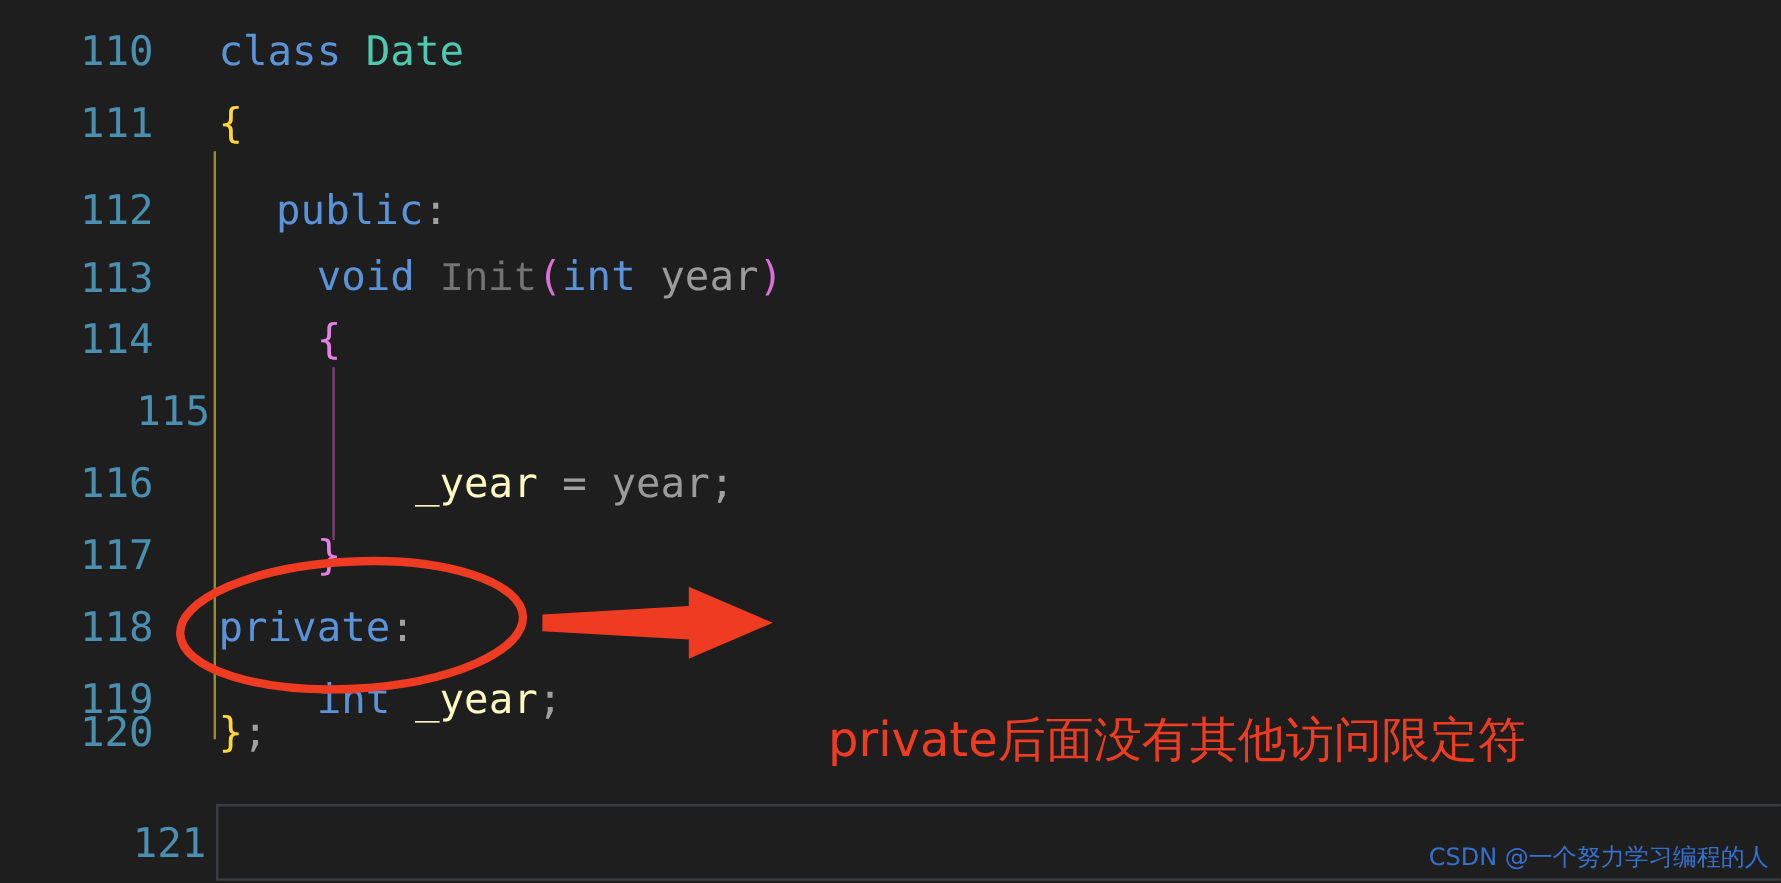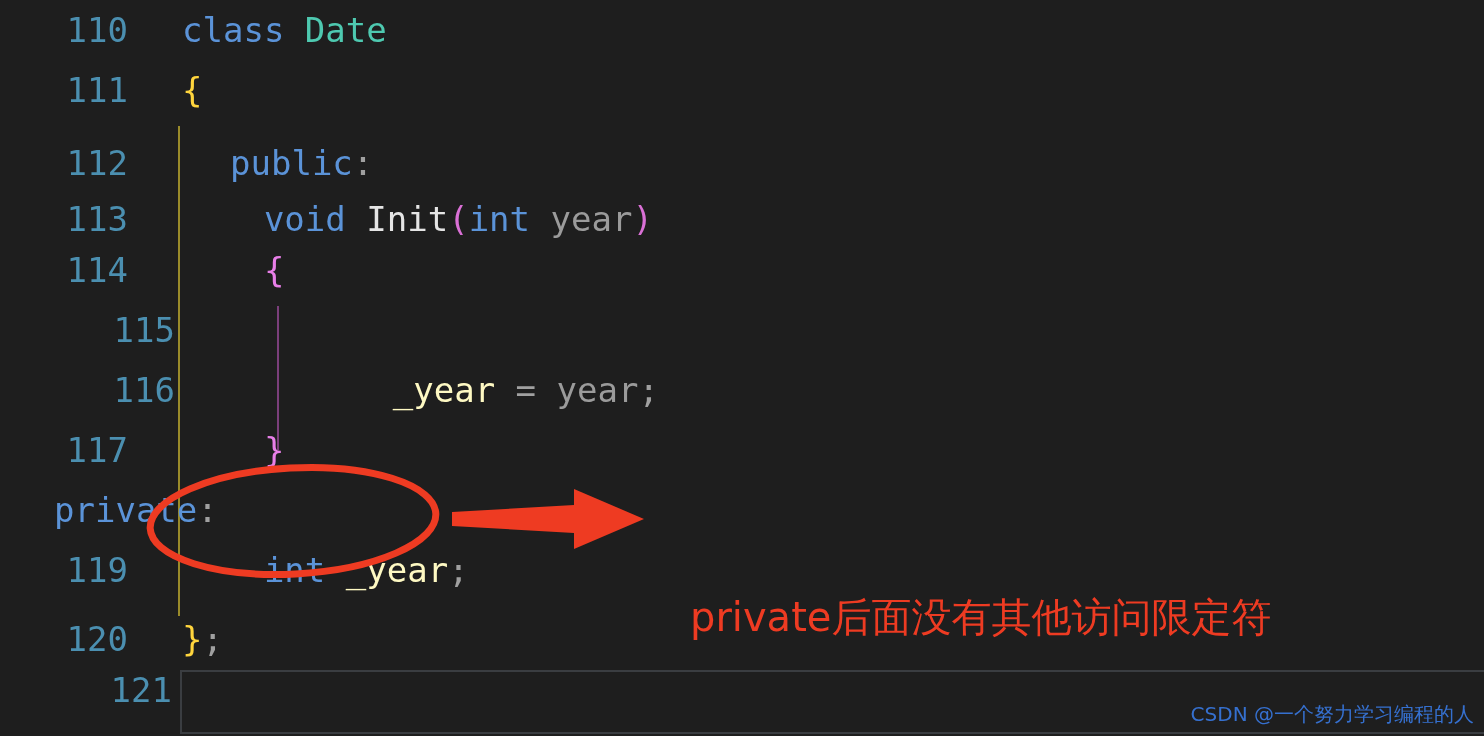--- a/index.html
+++ b/index.html
@@ -13,20 +13,21 @@
     height: 736px;
     background: #1e1e1e;
     overflow: hidden;
     font-family: "DejaVu Sans Mono", "Liberation Mono", monospace;
   }
 
   
   .code-area {
     position: absolute;
     inset: 0;
+    margin-top: 13px;
   }
   .code-line {
     position: absolute;
     left: 0;
     right: 0;
     height: 60px;
     display: flex;
     align-items: center;
   }
   .ln {
@@ -43,21 +44,21 @@
     margin-left: 54px;
     font-size: 34px;
     font-family: "DejaVu Sans Mono", "Liberation Mono", monospace;
     white-space: pre;
     line-height: 1;
   }
 
   
   .t-key   { color: #5b93d8; }
   .t-type  { color: #4ec9b0; }
-  .t-fn    { color: #e5e5e5; }
+  .t-fn    { color: #737373; font-family: Liberation Mono, monospace; }
   .t-punct { color: #a0a0a0; }
   .t-paren { color: #da70d6; }
   .t-brace-y{ color: #ffd53d; }
   .t-brace-m{ color: #e87fe8; }
   .t-var   { color: #fef9c3; }
   .t-param { color: #9b9b9b; }
 
   
   .guide {
     position: absolute;
@@ -139,36 +140,37 @@
         <div class="code-text"><span class="t-plain">    </span><span class="t-key">void </span><span class="t-fn">Init</span><span class="t-paren">(</span><span class="t-key">int </span><span class="t-param">year</span><span class="t-paren">)</span></div>
       </div>
       <div class="code-line" style="top: 240px;">
         <div class="ln">114</div>
         <div class="code-text"><span class="t-plain">    </span><span class="t-brace-m">{</span></div>
       </div>
       <div class="code-line" style="top: 300px; padding-left: 47px;">
         <div class="ln">115</div>
         <div class="code-text"></div>
       </div>
-      <div class="code-line" style="top: 360px; padding-left: 47px;">
+      <div class="code-line" style="top: 360px;">
         <div class="ln">116</div>
         <div class="code-text"><span class="t-plain">        </span><span class="t-var">_year </span><span class="t-punct">= </span><span class="t-param">year</span><span class="t-punct">;</span></div>
       </div>
       <div class="code-line" style="top: 420px;">
         <div class="ln">117</div>
         <div class="code-text"><span class="t-plain">    </span><span class="t-brace-m">}</span></div>
       </div>
       <div class="code-line" style="top: 480px;">
+        <div class="ln">118</div>
         <div class="code-text"><span class="t-key">private</span><span class="t-punct">:</span></div>
       </div>
       <div class="code-line" style="top: 540px;">
         <div class="ln">119</div>
         <div class="code-text"><span class="t-plain">    </span><span class="t-key">int </span><span class="t-var">_year</span><span class="t-punct">;</span></div>
       </div>
-      <div class="code-line" style="top: 609px;">
+      <div class="code-line" style="top: 568px;">
         <div class="ln">120</div>
         <div class="code-text"><span class="t-brace-y">}</span><span class="t-punct">;</span></div>
       </div>
       <div class="code-line" style="top: 660px; padding-left: 44px;">
         <div class="ln">121</div>
         <div class="code-text"></div>
       </div>
     </div>
 
   <svg class="annot-svg" viewBox="0 0 1484 736">

